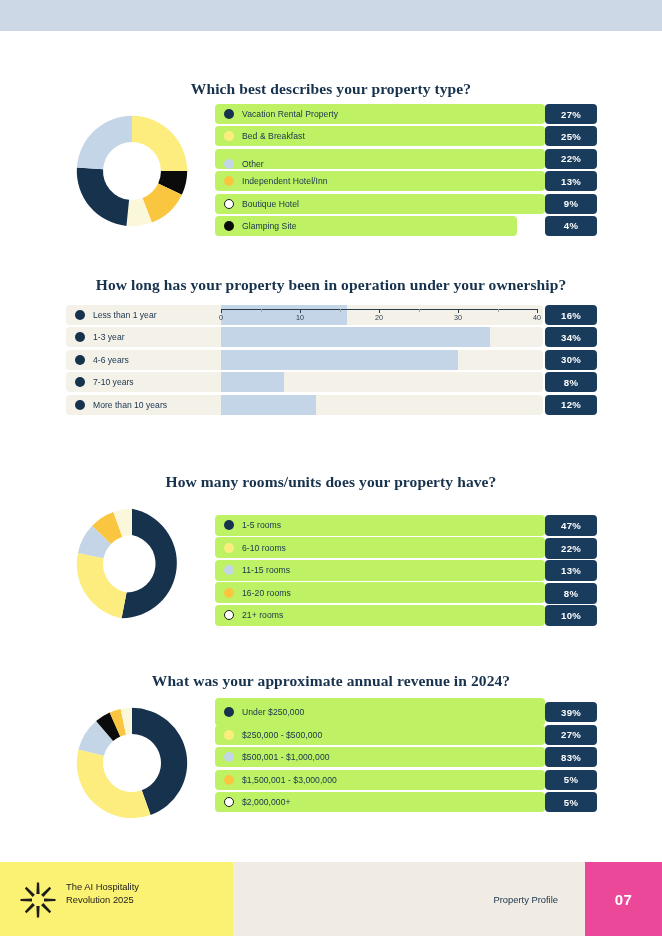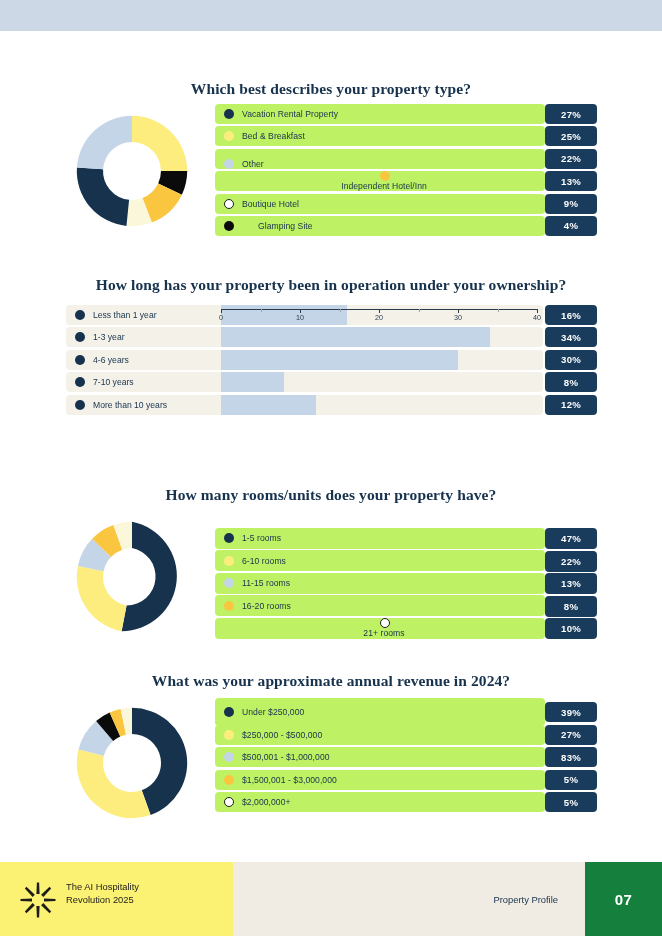--- a/index.html
+++ b/index.html
@@ -64,21 +64,21 @@
   .f-logo{position:absolute;left:17px;top:17px;width:42px;height:42px;}
   .f-brand{
     position:absolute;left:66px;top:18px;font-size:9.4px;line-height:13px;
     color:#1d1d1b;font-weight:400;
   }
   .f-section{
     position:absolute;right:104px;top:0;height:74px;display:flex;align-items:center;
     font-size:9.4px;color:#17324d;
   }
   .f-page{
-    position:absolute;right:0;top:0;width:77px;height:74px;background:#15803d;
+    position:absolute;right:0;top:0;width:77px;height:74px;background:#ec4899;
     display:flex;align-items:center;justify-content:center;
     color:#ffffff;font-size:15px;font-weight:600;letter-spacing:.5px;
   }
 </style>
 </head>
 <body>
 
 <div class="page">
 
   <div class="top-band"></div>
@@ -114,35 +114,35 @@
           <div class="badge">25%</div>
         </div>
       <div class="lrow">
           <div class="ltrack" style="width:330px;align-items:flex-end;">
             <span class="dot" style="background:#c4d5e8;"></span>
             <span class="llabel">Other</span>
           </div>
           <div class="badge">22%</div>
         </div>
       <div class="lrow">
-          <div class="ltrack" style="width:330px;flex-direction:column;">
+          <div class="ltrack" style="width:330px;">
             <span class="dot" style="background:#fbc63f;"></span>
             <span class="llabel">Independent Hotel/Inn</span>
           </div>
           <div class="badge">13%</div>
         </div>
       <div class="lrow">
           <div class="ltrack" style="width:330px;">
             <span class="dot hollow"></span>
             <span class="llabel">Boutique Hotel</span>
           </div>
           <div class="badge">9%</div>
         </div>
       <div class="lrow">
-          <div class="ltrack" style="width:330px;gap:16px;">
+          <div class="ltrack" style="width:302px;">
             <span class="dot" style="background:#0b0b0b;"></span>
             <span class="llabel">Glamping Site</span>
           </div>
           <div class="badge">4%</div>
         </div>
     </div>
   </div>
 
   <div class="section" style="top:276px;">
     <div class="sec-title">How long has your property been in operation under your ownership?</div>
@@ -200,21 +200,21 @@
         <div class="tick" style="left:471px;"></div>
         <div class="tlab" style="left:155px;">0</div>
         <div class="tlab" style="left:234px;">10</div>
         <div class="tlab" style="left:313px;">20</div>
         <div class="tlab" style="left:392px;">30</div>
         <div class="tlab" style="left:471px;">40</div>
       </div>
     </div>
   </div>
 
-  <div class="section" style="top:486px;">
+  <div class="section" style="top:473px;">
     <div class="sec-title">How many rooms/units does your property have?</div>
     <div class="donut-wrap" style="top:22px;">
       <svg class="donut" width="138" height="138" viewBox="0 0 100 100">
         <g transform="translate(50,50)">
 
           <path d="M 0 -40 A 40 40 0 0 1 -7.53 39.29 L -3.95 20.63 A 21 21 0 0 0 0 -21 Z" fill="#17324d"></path>
           <path d="M -7.53 39.29 A 40 40 0 0 1 -39.21 -7.93 L -20.59 -4.16 A 21 21 0 0 0 -3.95 20.63 Z" fill="#fced7e"></path>
           <path d="M -39.21 -7.93 A 40 40 0 0 1 -28.91 -27.65 L -15.18 -14.52 A 21 21 0 0 0 -20.59 -4.16 Z" fill="#c4d5e8"></path>
           <path d="M -28.91 -27.65 A 40 40 0 0 1 -13.45 -37.67 L -7.06 -19.78 A 21 21 0 0 0 -15.18 -14.52 Z" fill="#fbc63f"></path>
           <path d="M -13.45 -37.67 A 40 40 0 0 1 0 -40 L 0 -21 A 21 21 0 0 0 -7.06 -19.78 Z" fill="#fbf7da"></path>
@@ -244,21 +244,21 @@
           <div class="badge" style="height:21px;">13%</div>
         </div>
       <div class="lrow" style="margin-bottom:2.5px;">
           <div class="ltrack" style="width:330px;height:21px;">
             <span class="dot" style="background:#fbc63f;"></span>
             <span class="llabel">16-20 rooms</span>
           </div>
           <div class="badge" style="height:21px;">8%</div>
         </div>
       <div class="lrow" style="margin-bottom:2.5px;">
-          <div class="ltrack" style="width:330px;height:21px;flex-direction:column;">
+          <div class="ltrack" style="width:330px;height:21px;">
             <span class="dot hollow"></span>
             <span class="llabel">21+ rooms</span>
           </div>
           <div class="badge" style="height:21px;">10%</div>
         </div>
     </div>
   </div>
 
   <div class="section" style="top:672px;">
     <div class="sec-title">What was your approximate annual revenue in 2024?</div>

